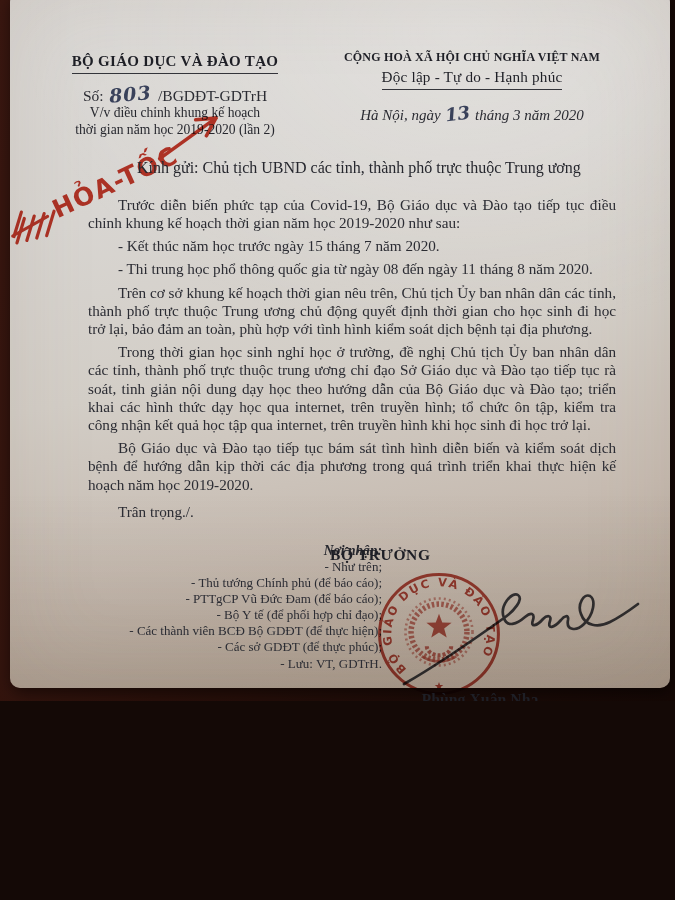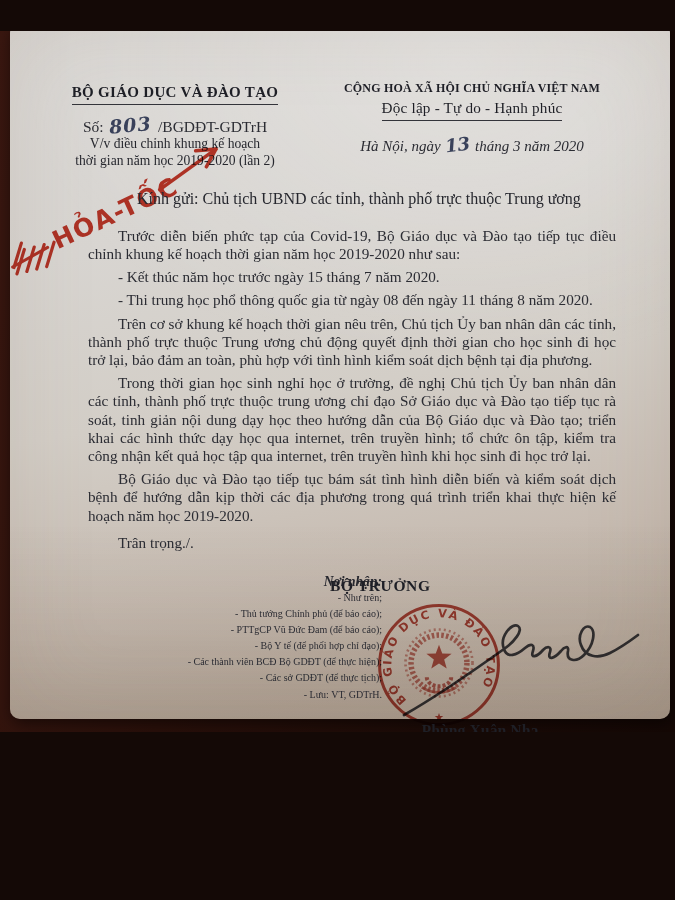--- a/index.html
+++ b/index.html
@@ -1,19 +1,19 @@
 <!DOCTYPE html>
 <html><head>
 <meta charset="utf-8">
 <style>
   html,body{margin:0;padding:0;background:#140906;}
   #photo{
     position:relative;width:675px;height:701px;overflow:hidden;
     background:linear-gradient(100deg,#3a1710 0%,#2a100a 35%,#1c0b07 70%,#150805 100%);
-    font-family:"Liberation Serif","DejaVu Serif",serif;color:#2b2c33;margin-top:31px;
+    font-family:"Liberation Serif","DejaVu Serif",serif;color:#2b2c33;
   }
   .paper{
     position:absolute;left:10px;top:-8px;right:5px;bottom:13px;border-radius:10px;
     background:linear-gradient(170deg,#dbd9d6 0%,#d8d5d1 30%,#d3cec7 52%,#c7bcb2 74%,#b9ac9f 90%,#b0a396 100%);
     box-shadow:2px 4px 16px rgba(0,0,0,.55), inset 0 0 90px rgba(118,95,72,.14);
   }
   .paper::after{
     content:"";position:absolute;inset:0;border-radius:10px;pointer-events:none;
     background:radial-gradient(120% 80% at 68% 6%,rgba(255,255,255,.22),rgba(255,255,255,0) 55%),
                linear-gradient(to bottom,rgba(0,0,0,0) 72%,rgba(82,60,42,.14) 100%);
@@ -37,21 +37,21 @@
   .hoatoc text{font-family:"DejaVu Sans","Liberation Sans",sans-serif;font-weight:bold;
     font-size:25px;letter-spacing:1.5px;}
   .recipient{position:absolute;top:159px;left:137px;width:500px;font-size:16px;color:#26272e;}
   .body{position:absolute;top:196px;left:88px;width:528px;font-size:15.2px;line-height:18.4px;
     text-align:justify;color:#2b2c33;font-family:Liberation Serif, serif;}
   .body p{margin:0 0 4px;text-indent:30px;}
   .body p.bullet{margin:3px 0 5px;}
   .body p.closing{margin-top:9px;}
   .noinhan{position:absolute;top:543px;left:92px;width:290px;text-align:right;}
   .nn-head{font-weight:bold;font-style:italic;font-size:13.6px;color:#26272e;}
-  .nn-item{font-size:10px;line-height:16.1px;color:#2b2c33;}
+  .nn-item{font-size:13px;line-height:16.1px;color:#2b2c33;}
   .signer-title{position:absolute;top:546px;left:330px;width:312px;text-align:left;
     font-weight:bold;font-size:15.5px;letter-spacing:.6px;color:#1e1f26;}
   .seal{position:absolute;left:374px;top:569px;width:130px;height:130px;
     mix-blend-mode:multiply;opacity:.88;}
   .seal text{font-family:"DejaVu Sans","Liberation Sans",sans-serif;font-weight:bold;}
   .signature{position:absolute;left:396px;top:580px;width:250px;height:118px;
     mix-blend-mode:multiply;opacity:.9;}
   .signer-name{position:absolute;top:691px;left:320px;width:320px;text-align:center;
     font-weight:bold;font-size:15.8px;color:#1e1f26;}
 </style>
@@ -110,21 +110,21 @@
       <p class="closing">Trân trọng./.</p>
     </div>
 
     <div class="noinhan">
       <div class="nn-head">Nơi nhận:</div>
       <div class="nn-item">- Như trên;</div>
       <div class="nn-item">- Thủ tướng Chính phủ (để báo cáo);</div>
       <div class="nn-item">- PTTgCP Vũ Đức Đam (để báo cáo);</div>
       <div class="nn-item">- Bộ Y tế (để phối hợp chỉ đạo);</div>
       <div class="nn-item">- Các thành viên BCĐ Bộ GDĐT (để thực hiện);</div>
-      <div class="nn-item">- Các sở GDĐT (để thực tịch);</div>
+      <div class="nn-item">- Các sở GDĐT (để thực phúc);</div>
       <div class="nn-item">- Lưu: VT, GDTrH.</div>
     </div>
 
     <div class="signer-title">BỘ TRƯỞNG</div>
 
     <svg class="seal" viewBox="0 0 128 128">
       <circle cx="64" cy="64" r="58.5" fill="none" stroke="#b43527" stroke-width="3"></circle>
       <defs>
         <path id="sealArc" d="M 33.8,100 A 47,47 0 1 1 94.2,100" fill="none"></path>
       </defs>

